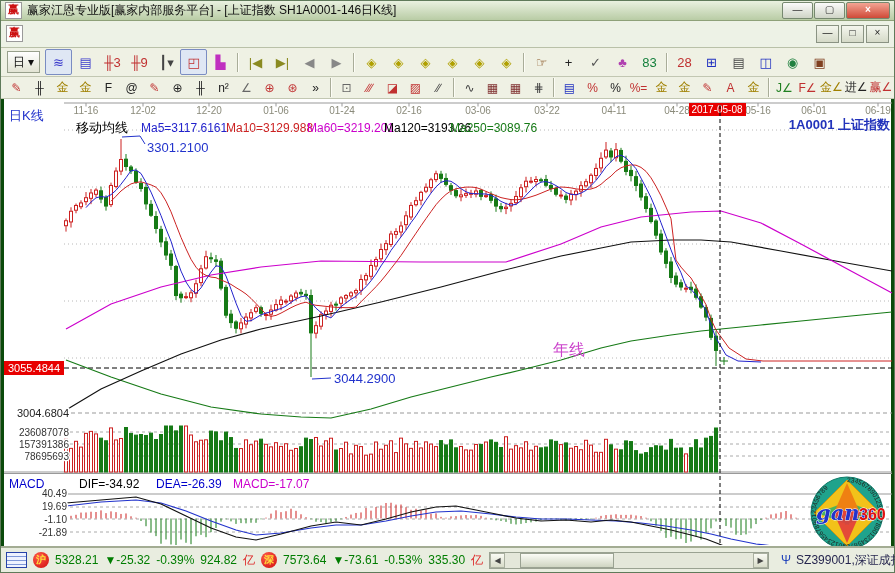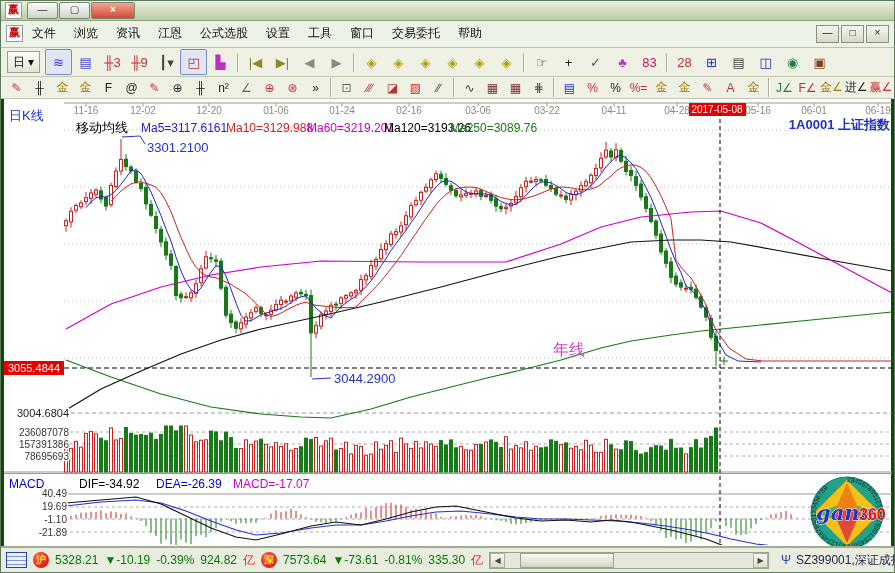--- a/index.html
+++ b/index.html
@@ -37,41 +37,30 @@
   .antenna{color:#2244bb;font-size:12px}
   .sb-code{color:#26264f}
 </style>
 </head>
 <body>
 
 <div class="window">
 
   <div class="titlebar">
     <span class="appicon">赢</span>
+    <span class="title-text">赢家江恩专业版[赢家内部服务平台] - [上证指数  SH1A0001-146日K线]</span>
     <span class="winbtns">
       <span class="winbtn">—</span>
       <span class="winbtn">▢</span>
       <span class="winbtn close">×</span>
     </span>
   </div>
 
   <div class="menubar">
     <span class="appicon">赢</span>
-    <span id="menu-items" style="display:flex">
-        <span class="menu-item">文件</span>
-        <span class="menu-item">浏览</span>
-        <span class="menu-item">资讯</span>
-        <span class="menu-item">江恩</span>
-        <span class="menu-item">公式选股</span>
-        <span class="menu-item">设置</span>
-        <span class="menu-item">工具</span>
-        <span class="menu-item">窗口</span>
-        <span class="menu-item">交易委托</span>
-        <span class="menu-item">帮助</span>
-      </span>
     <span class="mdi">
       <span class="mdibtn">—</span>
       <span class="mdibtn">□</span>
       <span class="mdibtn">×</span>
     </span>
   </div>
 
   <div class="toolbar row1">
     <span class="period-btn">
       <span>日</span>
@@ -95,21 +84,21 @@
         <span class="tbtn" style="color: rgb(176, 160, 0);">◈</span>
         <span class="tbtn" style="color: rgb(176, 160, 0);">◈</span>
         <span class="tbtn" style="color: rgb(176, 160, 0);">◈</span>
         <span class="tbtn" style="color: rgb(176, 160, 0);">◈</span>
         <span class="tbtn" style="color: rgb(176, 160, 0);">◈</span>
         <span class="tsep"></span>
         <span class="tbtn" style="color: rgb(136, 85, 34);">☞</span>
         <span class="tbtn" style="color: rgb(34, 34, 34);">+</span>
         <span class="tbtn" style="color: rgb(85, 85, 85);">✓</span>
         <span class="tbtn" style="color: rgb(176, 64, 176);">♣</span>
-        <span class="tbtn" style="color: #be185d;">83</span>
+        <span class="tbtn" style="color: #15803d;">83</span>
         <span class="tsep"></span>
         <span class="tbtn" style="color: rgb(192, 48, 48);">28</span>
         <span class="tbtn" style="color: rgb(32, 48, 192);">⊞</span>
         <span class="tbtn" style="color: rgb(68, 68, 68);">▤</span>
         <span class="tbtn" style="color: rgb(32, 48, 192);">◫</span>
         <span class="tbtn" style="color: rgb(32, 128, 64);">◉</span>
         <span class="tbtn" style="color: rgb(128, 64, 32);">▣</span>
       </span>
   </div>
 
@@ -827,28 +816,28 @@
         <text x="-31" y="7" font-size="21" font-style="italic" font-weight="bold" fill="#2233cc" stroke="#ffffff" stroke-width="0.8" paint-order="stroke" font-family="'DejaVu Serif','Liberation Serif',serif">gann</text>
         <text x="12" y="7" font-size="16" font-weight="bold" fill="#e01010" stroke="#ffffff" stroke-width="0.8" paint-order="stroke">360</text>
       </g>
     </svg>
   </div>
 
   <div class="statusbar">
     <span class="sicon-table"></span>
     <span class="sicon-round">沪</span>
     <span class="sb-green">5328.21</span>
-    <span class="sb-green">▼-10.19</span>
+    <span class="sb-green">▼-25.32</span>
     <span class="sb-green">-0.39%</span>
     <span class="sb-green">924.82</span>
       <span class="sb-unit">亿</span>
     <span class="sicon-round">深</span>
     <span class="sb-green">7573.64</span>
     <span class="sb-green">▼-73.61</span>
-    <span class="sb-green">-0.81%</span>
+    <span class="sb-green">-0.53%</span>
     <span class="sb-green">335.30</span>
       <span class="sb-unit">亿</span>
     <span class="sb-scroll">
       <span class="sb-arrow">◀</span>
       <span class="sb-track">
           <span class="sb-thumb"></span>
         </span>
       <span class="sb-arrow">▶</span>
     </span>
     <span class="sb-right">

